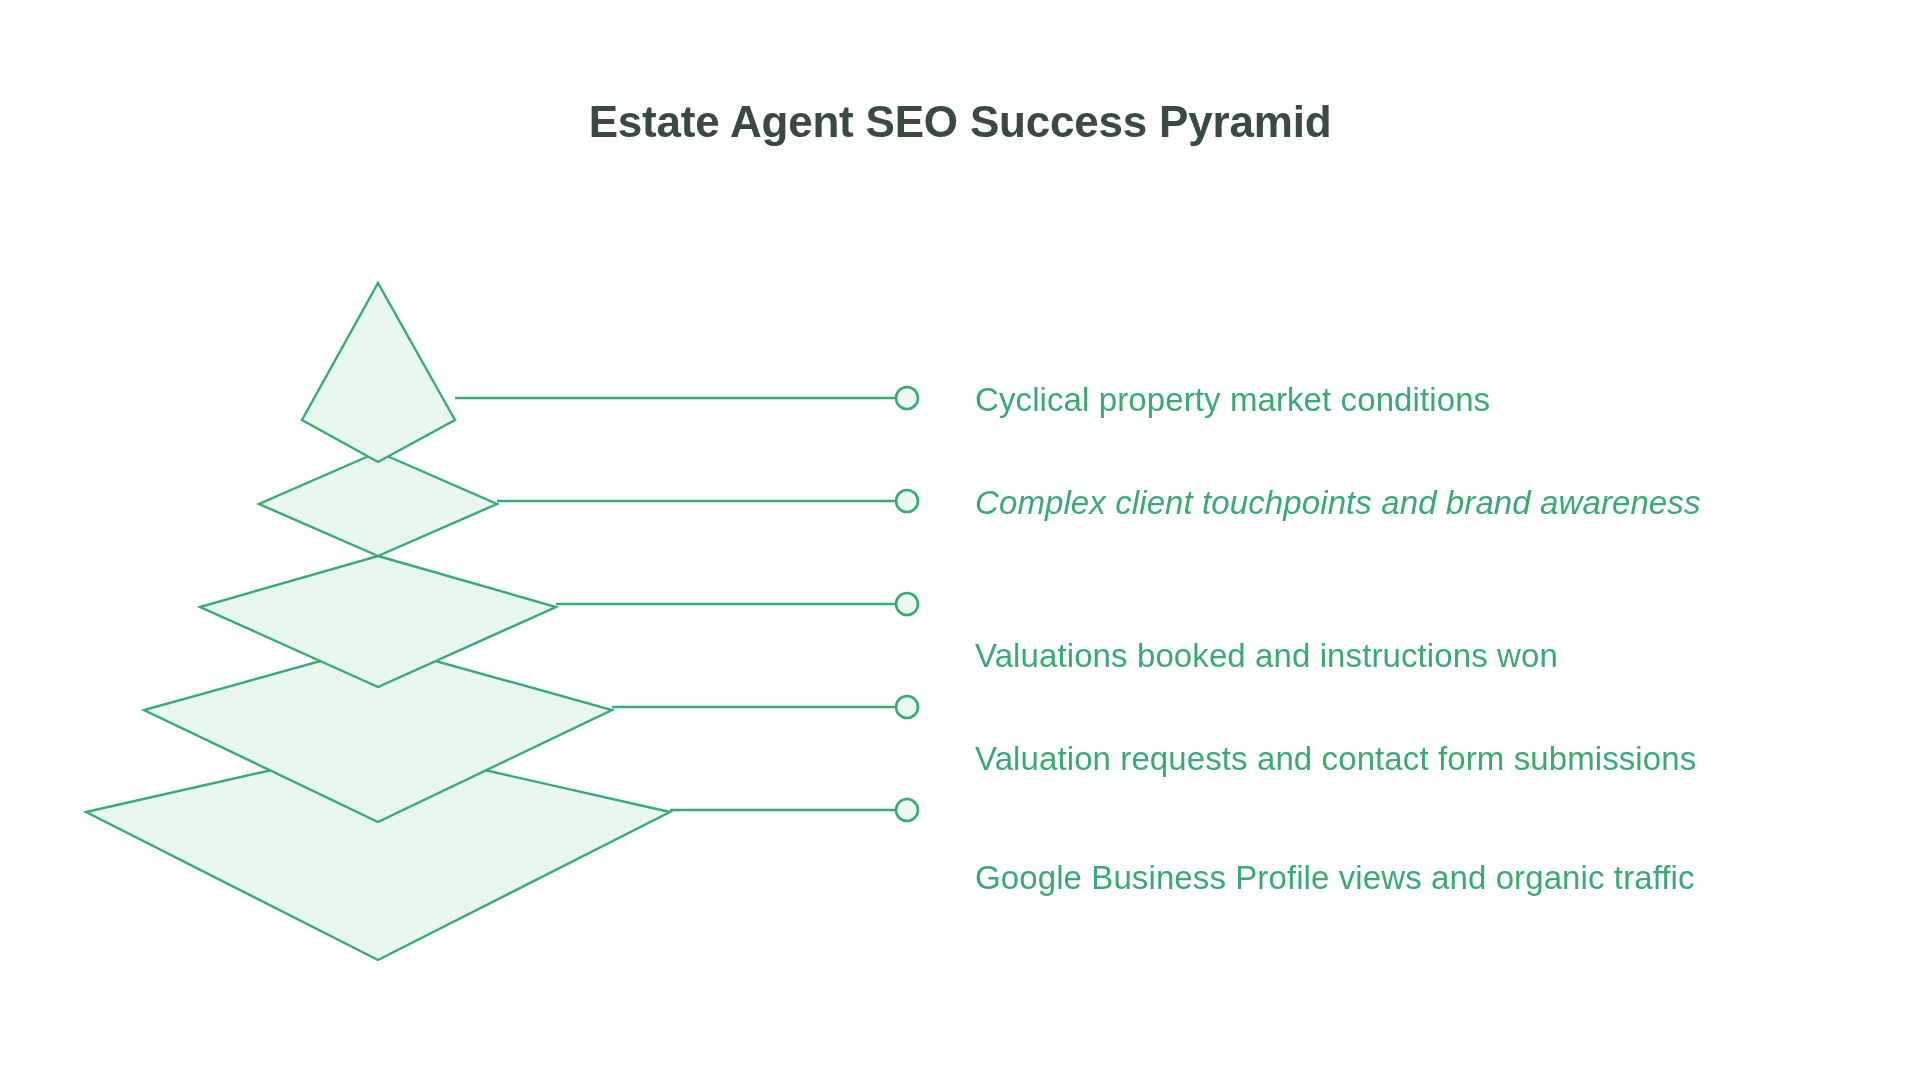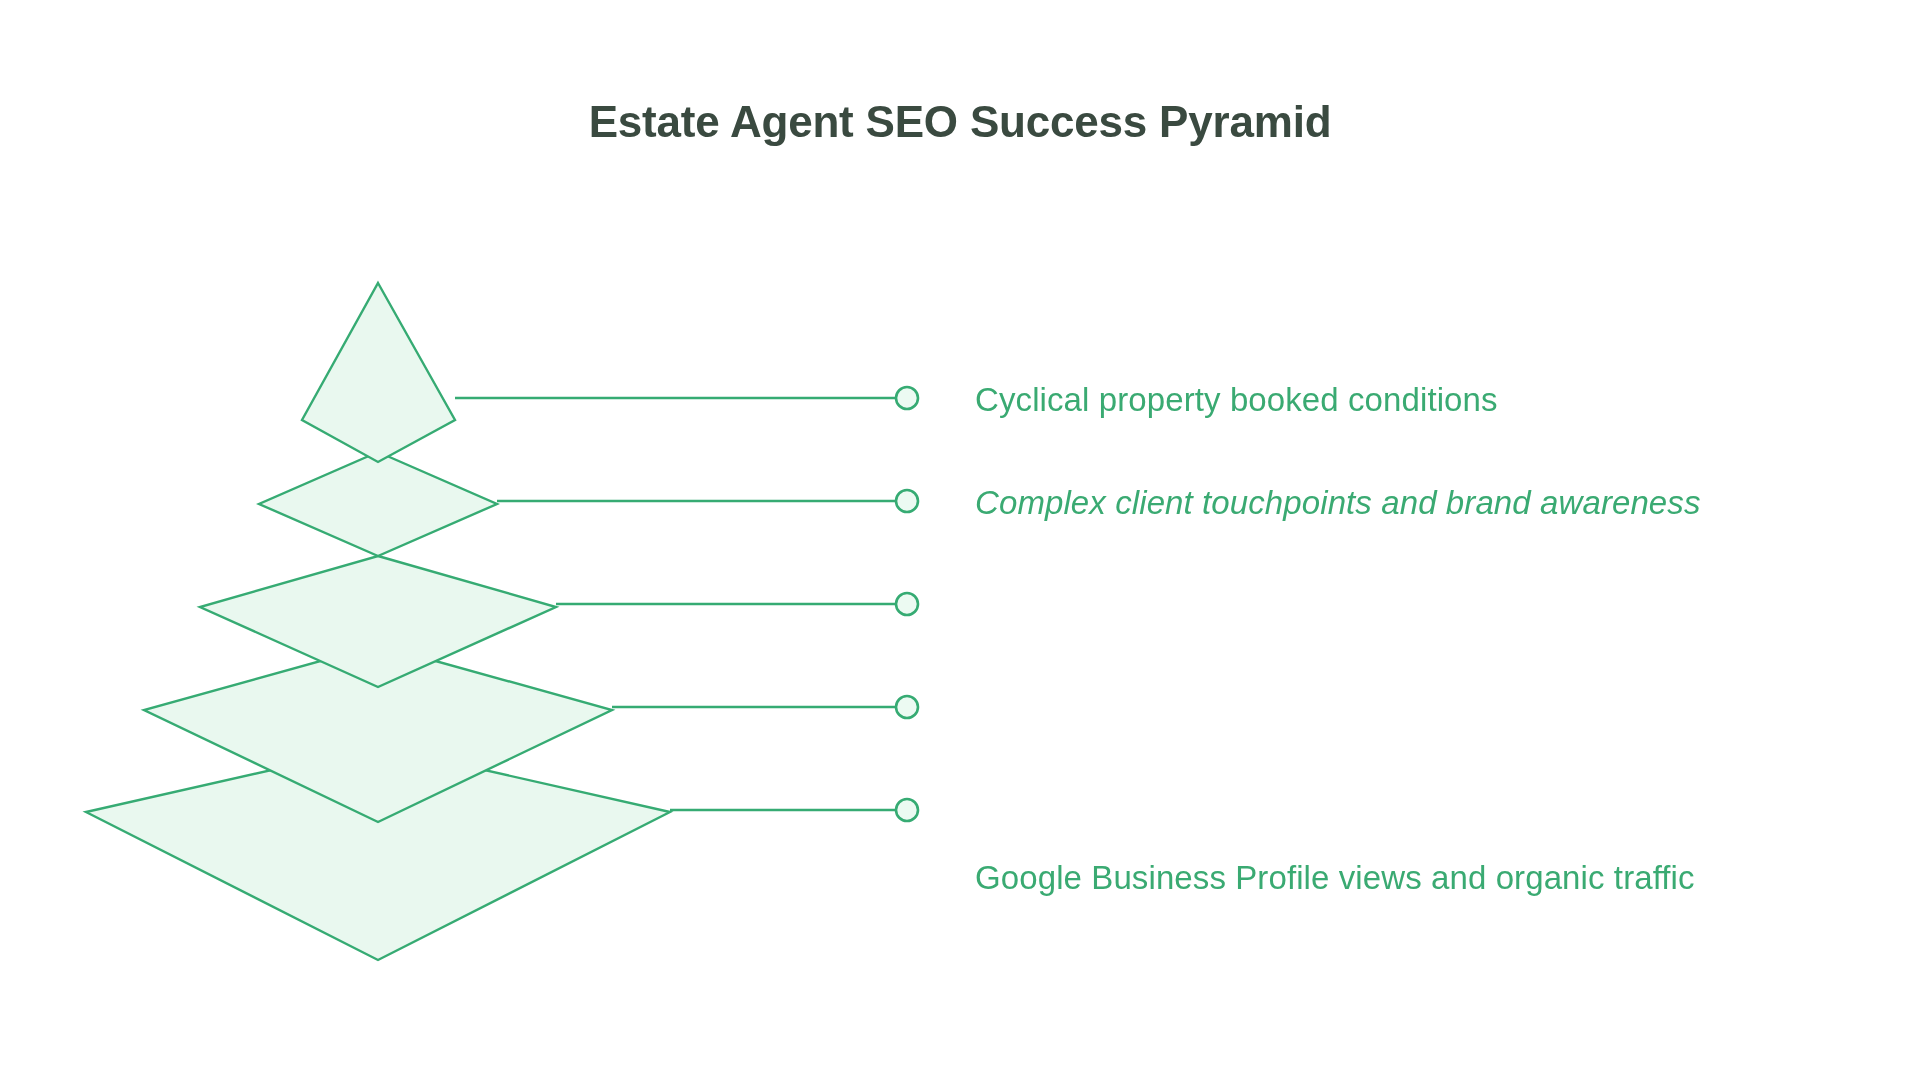--- a/index.html
+++ b/index.html
@@ -127,18 +127,20 @@
     <line class="connector-line" x1="670" y1="810" x2="896" y2="810"></line>
 
     <circle class="connector-dot" cx="907" cy="398" r="11"></circle>
     <circle class="connector-dot" cx="907" cy="501" r="11"></circle>
     <circle class="connector-dot" cx="907" cy="604" r="11"></circle>
     <circle class="connector-dot" cx="907" cy="707" r="11"></circle>
     <circle class="connector-dot" cx="907" cy="810" r="11"></circle>
   </svg>
 
   <div class="labels">
-    <div class="label label-1">Cyclical property booked conditions</div>
+    <div class="label label-1">Cyclical property market conditions</div>
     <div class="label label-2">Complex client touchpoints and brand awareness</div>
+    <div class="label label-3">Valuations booked and instructions won</div>
+    <div class="label label-4">Valuation requests and contact form submissions</div>
     <div class="label label-5">Google Business Profile views and organic traffic</div>
   </div>
 
 </div>
 
 </body></html>

